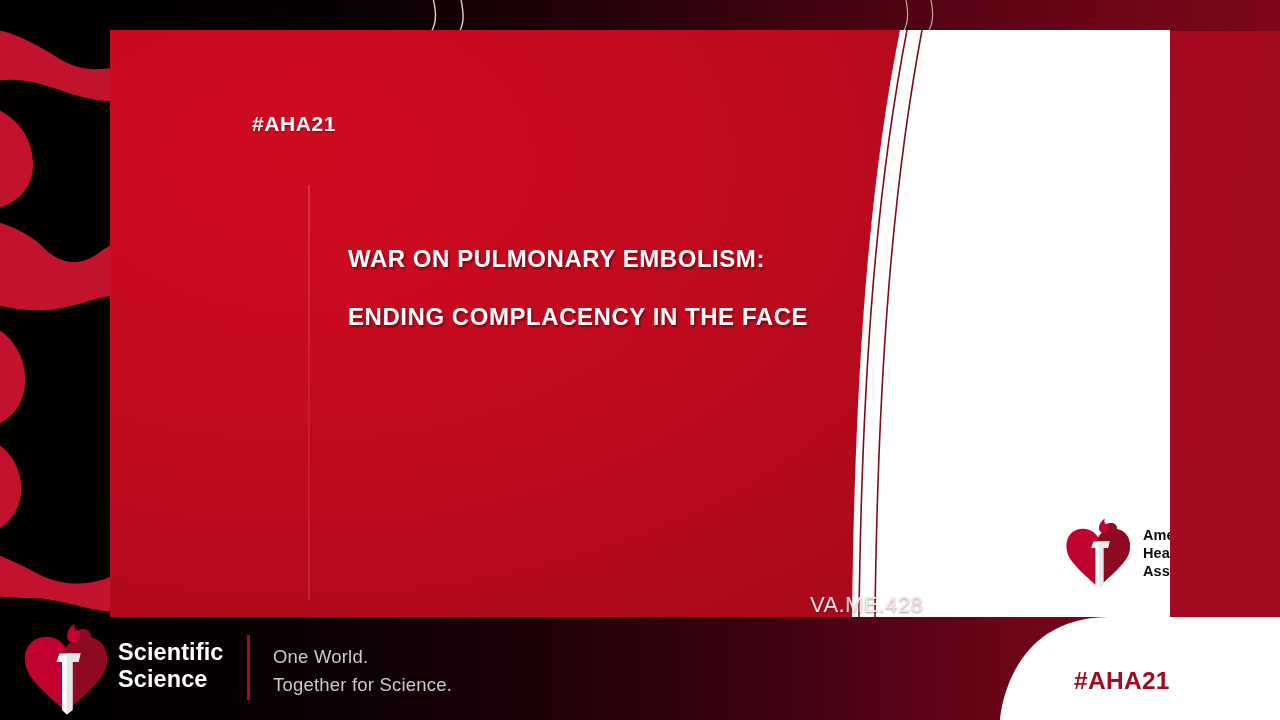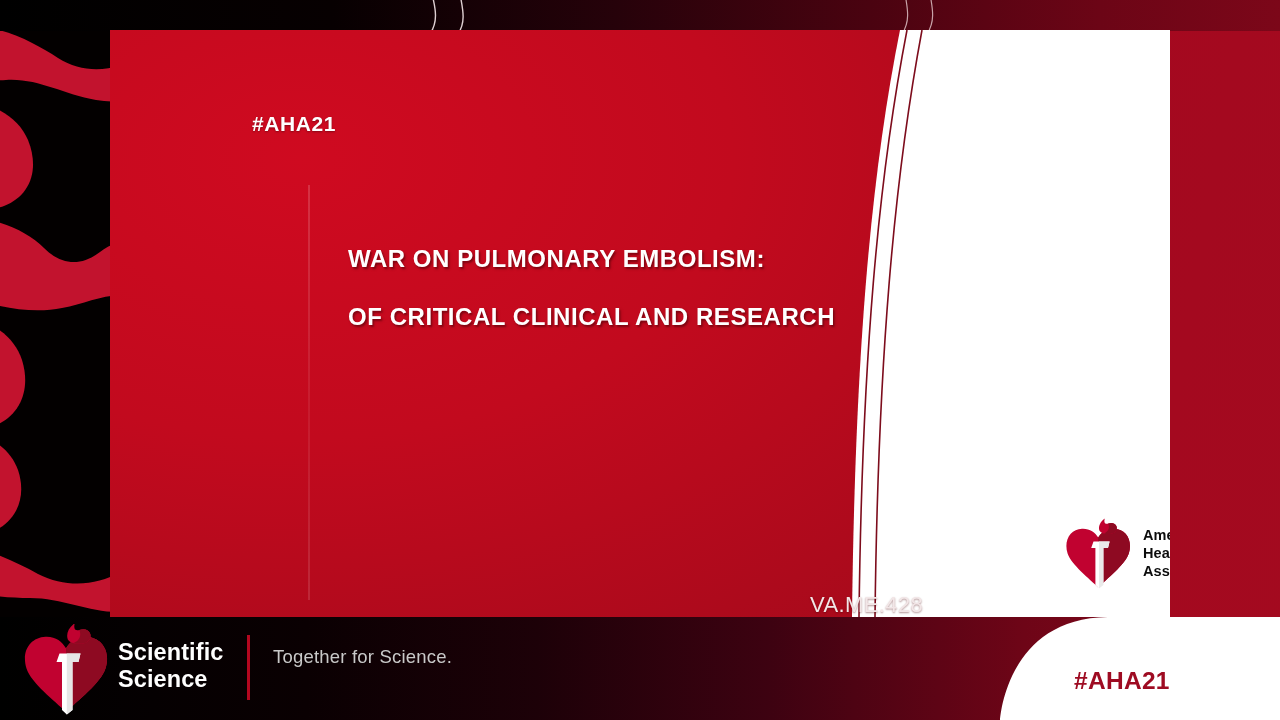--- a/index.html
+++ b/index.html
@@ -220,21 +220,21 @@
       <path d="M797,0 C768,150 752,330 749,587" stroke="#7d0c1c" stroke-width="1.6" fill="none"></path>
       <path d="M812,0 C784,150 768,330 765,587" stroke="#7d0c1c" stroke-width="1.6" fill="none"></path>
     </svg>
 
     <div class="hashtag-top">#AHA21</div>
 
     <div class="title-rule"></div>
 
     <div class="title-block">
       <div class="title-line">WAR ON PULMONARY EMBOLISM:</div>
-      <div class="title-line">OF CRITICAL CLINICAL AND RESEARCH</div>
+      <div class="title-line">ENDING COMPLACENCY IN THE FACE</div>
     </div>
 
     <div class="session-code">VA.ME.428</div>
 
     <div class="aha-lockup">
       <svg class="aha-mark" viewBox="0 0 66 72">
         <path d="M33.2,70.5 C25,62 6,47.5 2.6,36.5 C-1.6,23 5.6,12.4 17,11.8 C24.6,11.4 30,15.4 33.2,20.6 C36.4,15.4 41.8,11.4 49.4,11.8 C60.8,12.4 68,23 63.8,36.5 C60.4,47.5 41.4,62 33.2,70.5 Z" fill="#c10230"></path>
         <path d="M33.2,20.6 C36.4,15.4 41.8,11.4 49.4,11.8 C60.8,12.4 68,23 63.8,36.5 C60.4,47.5 41.4,62 33.2,70.5 Z" fill="#8e0a22"></path>
         <path d="M34.5,13.8 C33,9.8 35,4.6 39.8,1.4 C38.6,5.6 40.2,7.6 43.2,6.6 C47.2,5.2 50.6,6.6 51.6,9.6 C52.6,12.8 50.4,16 46.4,16.8 C42,17.6 36.4,17 34.5,13.8 Z" fill="#c10230"></path>
         <path d="M43.2,6.6 C47.2,5.2 50.6,6.6 51.6,9.6 C52.6,12.8 50.4,16 46.4,16.8 C44,17.2 41.2,17.2 39,16.4 C43,15 45.2,11 43.2,6.6 Z" fill="#8e0a22"></path>
@@ -260,20 +260,21 @@
     </svg>
 
     <div class="bb-brand">
       <div>Scientific</div>
       <div>Science</div>
     </div>
 
     <div class="bb-divider"></div>
 
     <div class="bb-tagline">
+      <div>One World.</div>
       <div>Together for Science.</div>
     </div>
 
     <svg style="position:absolute;right:0;top:0;width:300px;height:103px;">
       <path d="M232,-10 C222,30 214,68 208,113" stroke="#e6c9ce" stroke-width="1.2" fill="none" opacity=".8"></path>
       <path d="M258,-10 C248,30 240,68 234,113" stroke="#e6c9ce" stroke-width="1.2" fill="none" opacity=".8"></path>
     </svg>
   </div>
 
   <svg class="corner-white" viewBox="0 0 280 120">

